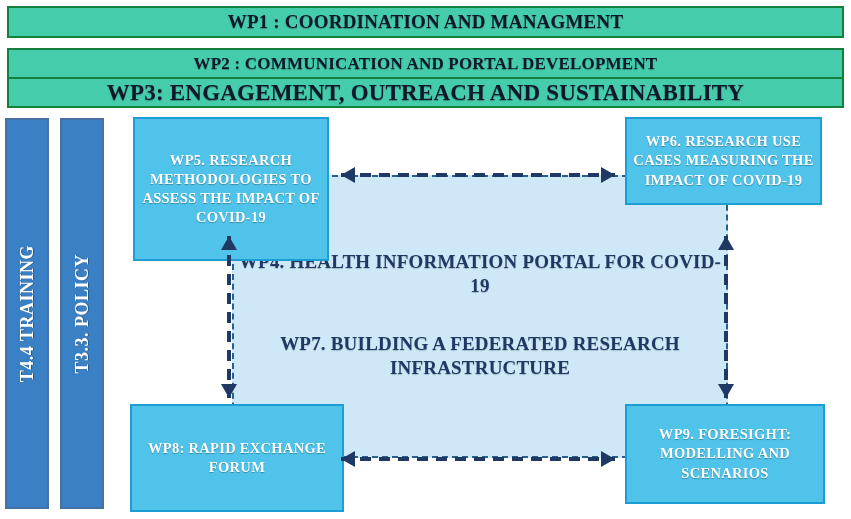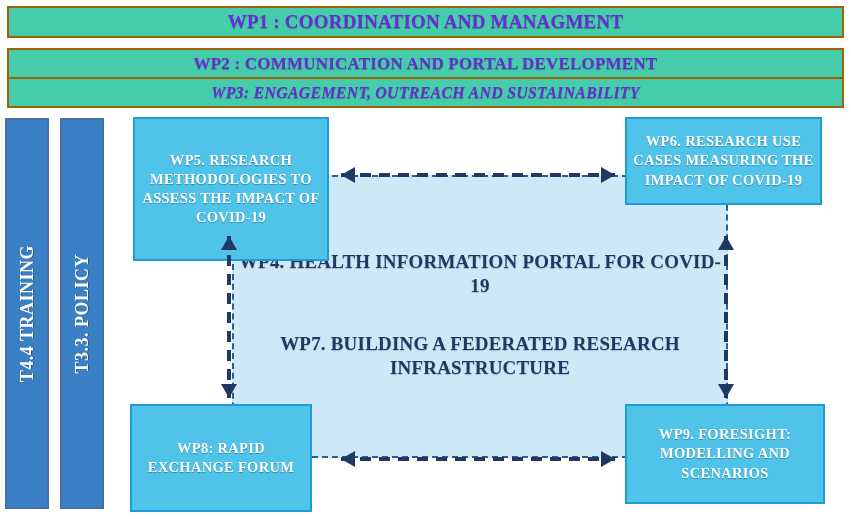--- a/index.html
+++ b/index.html
@@ -14,37 +14,37 @@
     font-family: "Liberation Serif", "DejaVu Serif", serif;
     overflow: hidden;
   }
 
   
   .wp-bar {
     position: absolute;
     left: 7px;
     width: 837px;
     background: #45cdab;
-    border: 2px solid #a16207;
+    border: 2px solid #15803d;
     box-sizing: border-box;
     display: flex;
     align-items: center;
     justify-content: center;
-    color: #6d28d9;
+    color: #0f172a;
     font-weight: bold;
     letter-spacing: 0.2px;
     text-shadow: 0 1px 1px rgba(0,0,0,0.30);
   }
   .wp-bar-inner {
     text-align: center;
     white-space: nowrap;
   }
   #bar1 { top: 6px;  height: 32px; font-size: 19px; }
   #bar2 { top: 42px; height: 31px; font-size: 17px; margin-top: 6px; }
-  #bar3 { top: 77px; height: 31px; font-size: 16px; font-style: italic; }
+  #bar3 { top: 77px; height: 31px; font-size: 23px; }
 
   
   .vbar {
     position: absolute;
     top: 118px;
     height: 391px;
     background: #3a80c4;
     border: 2px solid #4a6fa5;
     box-sizing: border-box;
     color: #ffffff;
@@ -104,21 +104,21 @@
     font-weight: bold;
     font-size: 14.5px;
     line-height: 1.32;
     text-align: center;
     letter-spacing: 0.3px;
     text-shadow: 0 1px 1px rgba(0,0,0,0.30);
     padding: 0 6px;
   }
   #box-wp5 { left: 133px; top: 117px; width: 196px; height: 144px; }
   #box-wp6 { left: 625px; top: 117px; width: 197px; height: 88px; }
-  #box-wp8 { left: 130px; top: 404px; width: 182px; height: 108px; }
+  #box-wp8 { left: 130px; top: 404px; width: 214px; height: 108px; }
   #box-wp9 { left: 625px; top: 404px; width: 200px; height: 100px; }
 
   
   .arrow-svg {
     position: absolute;
     overflow: visible;
   }
   #arrow-top    { left: 325px; top: 158px; width: 306px; height: 34px; }
   #arrow-bottom { left: 325px; top: 442px; width: 306px; height: 34px; }
   #arrow-left   { left: 212px; top: 222px; width: 34px; height: 190px; }

